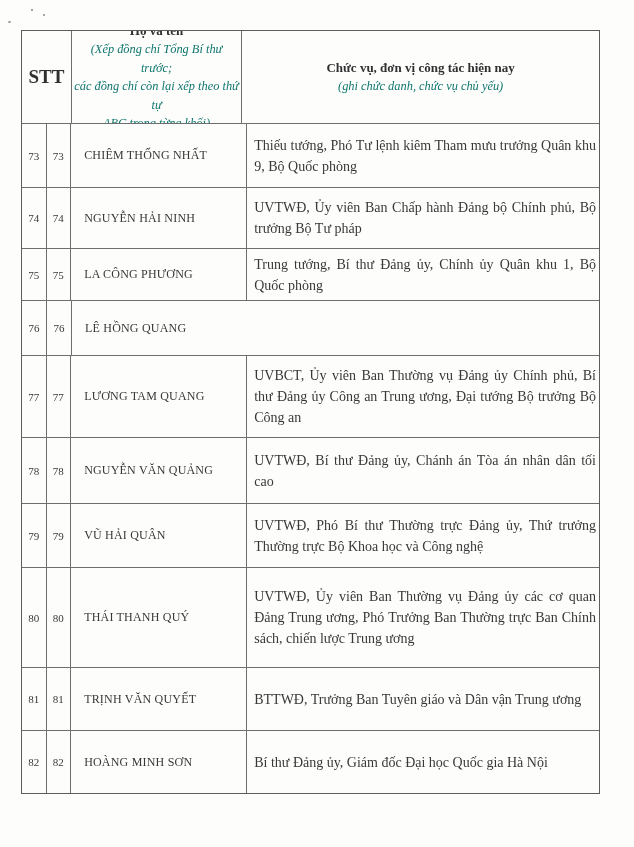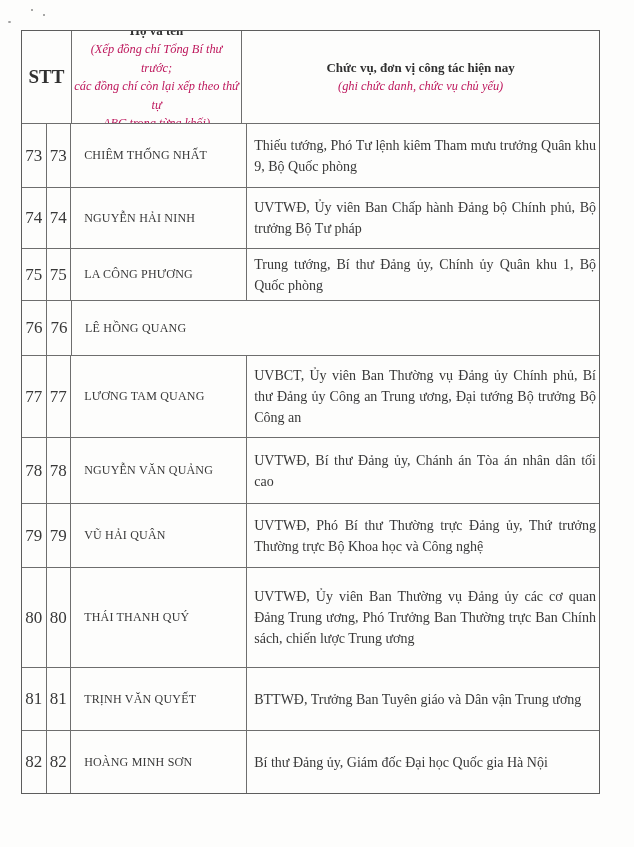--- a/index.html
+++ b/index.html
@@ -26,31 +26,31 @@
   .row:last-child{border-bottom:none;}
   .cell{
     box-sizing:border-box;
     border-right:1px solid #6e6e6e;
     display:flex;align-items:center;
     overflow:hidden;
   }
   .cell:last-child{border-right:none;}
 
   
-  .c-no{width:25px;justify-content:center;font-size:17px;}
+  .c-no{width:25px;justify-content:center;font-size:11px;}
   .c-name{width:171px;padding:3px 3px 3px 5px;font-size:12px;letter-spacing:.2px;margin-left:8px;}
   .c-pos{width:358px;padding:3px 3px 3px 7px;font-size:14px;}
   .c-pos .txt{width:100%;text-align:justify;line-height:21px;}
 
   
   .c-stt-h{width:50px;justify-content:center;font-weight:bold;font-size:19px;color:#303030;}
   .c-name-h{width:171px;flex-direction:column;justify-content:center;text-align:center;padding:2px;}
   .c-pos-h{width:358px;flex-direction:column;justify-content:center;text-align:left;padding:2px;}
   .h-title{font-weight:bold;font-size:13px;color:#303030;line-height:19px;}
-  .h-note{font-style:italic;font-size:12.4px;line-height:18.5px;color:#be185d;}
+  .h-note{font-style:italic;font-size:12.4px;line-height:18.5px;color:#0f766e;}
 
   
   .hh  {height:93px;}
   .h-r73{height:64px;}
   .h-r74{height:61px;}
   .h-r75{height:52px;}
   .h-r76{height:55px;}
   .h-r77{height:82px;}
   .h-r78{height:66px;}
   .h-r79{height:64px;}

